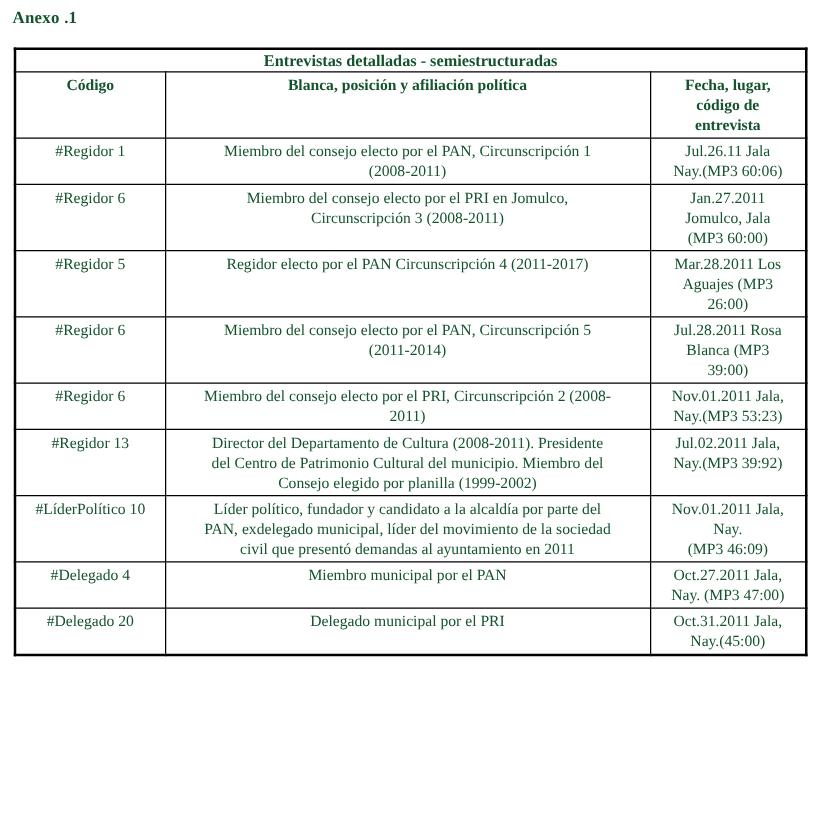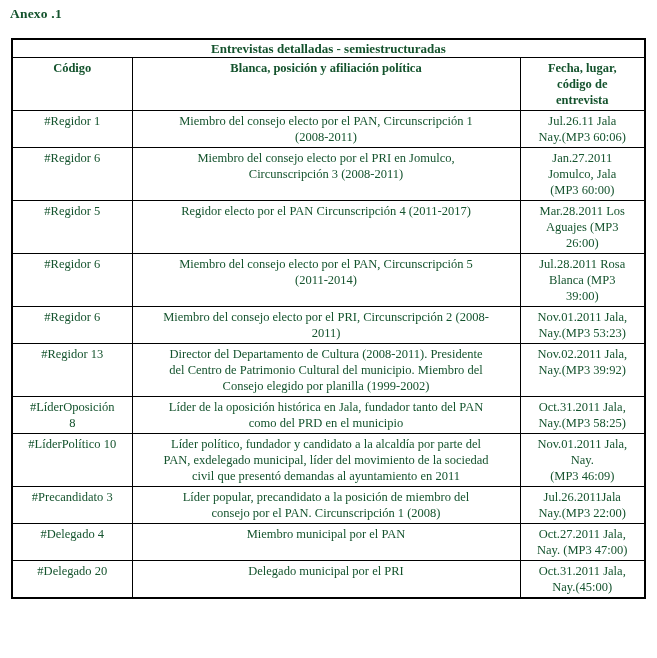--- a/index.html
+++ b/index.html
@@ -118,46 +118,31 @@
           <td>Miembro del consejo electo por el PRI, Circunscripción 2 (2008-
 2011)</td>
           <td>Nov.01.2011 Jala,
 Nay.(MP3 53:23)</td>
         </tr>
         <tr>
           <td>#Regidor 13</td>
           <td>Director del Departamento de Cultura (2008-2011). Presidente
 del Centro de Patrimonio Cultural del municipio. Miembro del
 Consejo elegido por planilla (1999-2002)</td>
-          <td>Nov.02.2011 Jala,
+          <td>Jul.02.2011 Jala,
 Nay.(MP3 39:92)</td>
-        </tr>
-        <tr>
-          <td>#LíderOposición
-8</td>
-          <td>Líder de la oposición histórica en Jala, fundador tanto del PAN
-como del PRD en el municipio</td>
-          <td>Oct.31.2011 Jala,
-Nay.(MP3 58:25)</td>
         </tr>
         <tr>
           <td>#LíderPolítico 10</td>
           <td>Líder político, fundador y candidato a la alcaldía por parte del
 PAN, exdelegado municipal, líder del movimiento de la sociedad
 civil que presentó demandas al ayuntamiento en 2011</td>
           <td>Nov.01.2011 Jala,
 Nay.
 (MP3 46:09)</td>
-        </tr>
-        <tr>
-          <td>#Precandidato 3</td>
-          <td>Líder popular, precandidato a la posición de miembro del
-consejo por el PAN. Circunscripción 1 (2008)</td>
-          <td>Jul.26.2011Jala
-Nay.(MP3 22:00)</td>
         </tr>
         <tr>
           <td>#Delegado 4</td>
           <td>Miembro municipal por el PAN</td>
           <td>Oct.27.2011 Jala,
 Nay. (MP3 47:00)</td>
         </tr>
         <tr>
           <td>#Delegado 20</td>
           <td>Delegado municipal por el PRI</td>

